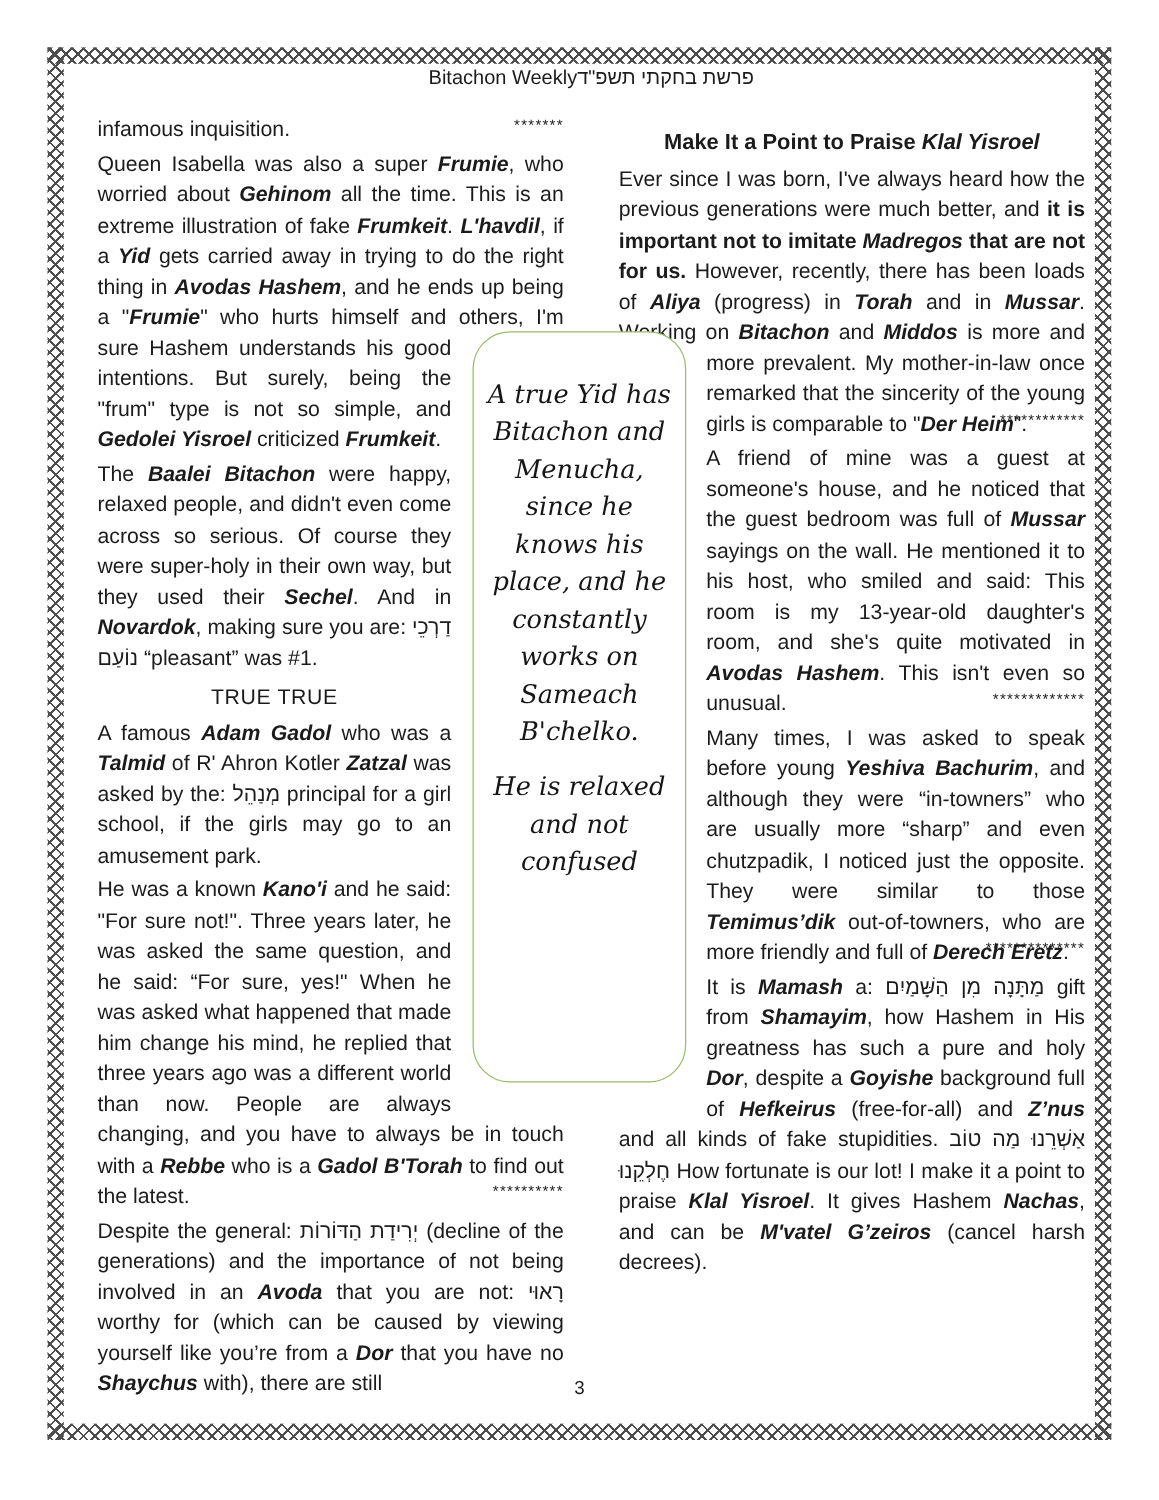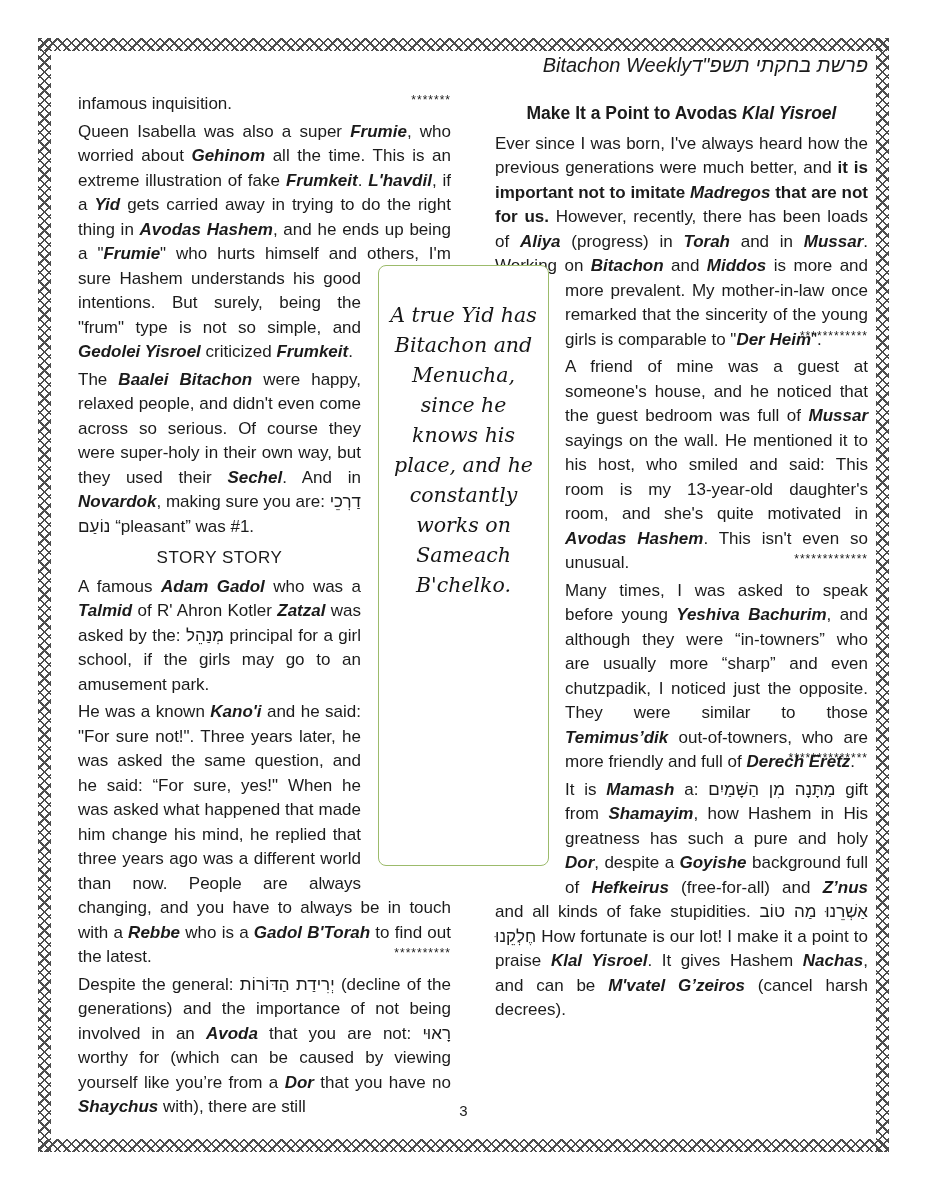--- a/index.html
+++ b/index.html
@@ -24,23 +24,22 @@
       repeating-linear-gradient(45deg, transparent 0 2px, var(--pattern) 2px 3.6px, transparent 3.6px 6.6px),
       repeating-linear-gradient(-45deg, transparent 0 2px, var(--pattern) 2px 3.6px, transparent 3.6px 6.6px);
   }
   .bx-top{left:38px;top:38px;width:851px;height:13px;}
   .bx-bottom{left:38px;top:1139px;width:851px;height:13px;}
   .bx-left{left:38px;top:38px;width:13px;height:1114px;}
   .bx-right{left:876px;top:38px;width:13px;height:1114px;}
 
   .header{
     position:absolute;left:78px;top:54px;width:790px;
-    display:flex;justify-content:flex-end;
-    font-size:20px;
-    font-style:italic;
+    display:flex;justify-content:center;
+    font-size:16px;
   }
   .header .hr{direction:rtl;unicode-bidi:embed;}
 
   .body-area{
     position:absolute;left:78px;top:92px;width:790px;height:1040px;
   }
   .cols{display:flex;gap:44px;}
   .col{width:380px;font-size:17px;line-height:24.5px;}
   .sp{visibility:hidden;}
   .sp-delay-r{float:right;width:0;height:190px;}
@@ -65,21 +64,21 @@
   .he{direction:rtl;unicode-bidi:embed;}
   .stars{
     position:absolute;right:0;bottom:4px;
     font-size:12px;letter-spacing:1px;
   }
 
   .quote-box{
     position:absolute;
     left:378px;top:265px;width:171px;height:601px;
     border:1.6px solid var(--box-border);
-    border-radius:8px;
+    border-radius:30px;
     padding:34px 10px 20px 10px;
     background:#fff;
     text-align:center;
     font-family:"DejaVu Serif",serif;
     font-style:italic;
     font-size:20.5px;line-height:30px;
     color:#161616;
   }
   .quote-box .para{
     text-align:center;
@@ -108,43 +107,44 @@
 
   <div class="body-area">
     <div class="cols">
       <div class="col">
         <div class="sp sp-delay-r"></div>
         <div class="sp sp-box-r"></div>
         <div>
             <div class="para"><span>infamous inquisition.</span><span class="stars">*******</span></div>
             <div class="para"><span>Queen Isabella was also a super </span><span class="it">Frumie</span><span>, who worried about </span><span class="it">Gehinom</span><span> all the time. This is an extreme illustration of fake </span><span class="it">Frumkeit</span><span>. </span><span class="it">L'havdil</span><span>, if a </span><span class="it">Yid</span><span> gets carried away in trying to do the right thing in </span><span class="it">Avodas Hashem</span><span>, and he ends up being a "</span><span class="it">Frumie</span><span>" who hurts himself and others, I'm sure Hashem understands his good intentions. But surely, being the "frum" type is not so simple, and </span><span class="it">Gedolei Yisroel</span><span> criticized </span><span class="it">Frumkeit</span><span>.</span><span class="stars">********</span></div>
             <div class="para"><span>The </span><span class="it">Baalei Bitachon</span><span> were happy, relaxed people, and didn't even come across so serious. Of course they were super-holy in their own way, but they used their </span><span class="it">Sechel</span><span>. And in </span><span class="it">Novardok</span><span>, making sure you are: </span><span class="he" dir="rtl">דַרְכֵי נוֹעַם</span><span> “pleasant” was #1.</span></div>
-            <div class="heading h-plain"><span>STORY STORY</span></div>
+            <div class="heading h-plain"><span>TRUE TRUE</span></div>
             <div class="para"><span>A famous </span><span class="it">Adam Gadol</span><span> who was a </span><span class="it">Talmid</span><span> of R' Ahron Kotler </span><span class="it">Zatzal</span><span> was asked by the: </span><span class="he" dir="rtl">מְנַהֵל</span><span> principal for a girl school, if the girls may go to an amusement park.</span><span class="stars">*********</span></div>
             <div class="para"><span>He was a known </span><span class="it">Kano'i</span><span> and he said: "For sure not!". Three years later, he was asked the same question, and he said: “For sure, yes!" When he was asked what happened that made him change his mind, he replied that three years ago was a different world than now. People are always changing, and you have to always be in touch with a </span><span class="it">Rebbe</span><span> who is a </span><span class="it">Gadol B'Torah</span><span> to find out the latest.</span><span class="stars">**********</span></div>
             <div class="para"><span>Despite the general: </span><span class="he" dir="rtl">יְרִידַת הַדּוֹרוֹת</span><span> (decline of the generations) and the importance of not being involved in an </span><span class="it">Avoda</span><span> that you are not: </span><span class="he" dir="rtl">רָאוּי</span><span> worthy for (which can be caused by viewing yourself like you’re from a </span><span class="it">Dor</span><span> that you have no </span><span class="it">Shaychus</span><span> with), there are still</span></div>
           </div>
       </div>
       <div class="col">
         <div class="sp sp-delay-l"></div>
         <div class="sp sp-box-l"></div>
         <div>
-            <div class="heading h-bold"><span class="bd">Make It a Point to Avodas </span><span class="bdi">Klal Yisroel</span></div>
+            <div class="heading h-bold"><span class="bd">Make It a Point to Praise </span><span class="bdi">Klal Yisroel</span></div>
             <div class="para"><span>Ever since I was born, I've always heard how the previous generations were much better, and </span><span class="bd">it is important not to imitate </span><span class="bdi">Madregos</span><span class="bd"> that are not for us.</span><span> However, recently, there has been loads of </span><span class="it">Aliya</span><span> (progress) in </span><span class="it">Torah</span><span> and in </span><span class="it">Mussar</span><span>. Working on </span><span class="it">Bitachon</span><span> and </span><span class="it">Middos</span><span> is more and more prevalent. My mother-in-law once remarked that the sincerity of the young girls is comparable to "</span><span class="it">Der Heim</span><span>".</span><span class="stars">************</span></div>
             <div class="para"><span>A friend of mine was a guest at someone's house, and he noticed that the guest bedroom was full of </span><span class="it">Mussar</span><span> sayings on the wall. He mentioned it to his host, who smiled and said: This room is my 13-year-old daughter's room, and she's quite motivated in </span><span class="it">Avodas Hashem</span><span>. This isn't even so unusual.</span><span class="stars">*************</span></div>
             <div class="para"><span>Many times, I was asked to speak before young </span><span class="it">Yeshiva Bachurim</span><span>, and although they were “in-towners” who are usually more “sharp” and even chutzpadik, I noticed just the opposite. They were similar to those </span><span class="it">Temimus’dik</span><span> out-of-towners, who are more friendly and full of </span><span class="it">Derech Eretz</span><span>.</span><span class="stars">**************</span></div>
             <div class="para"><span>It is </span><span class="it">Mamash</span><span> a: </span><span class="he" dir="rtl">מַתָּנָה מִן הַשָּׁמַיִם</span><span> gift from </span><span class="it">Shamayim</span><span>, how Hashem in His greatness has such a pure and holy </span><span class="it">Dor</span><span>, despite a </span><span class="it">Goyishe</span><span> background full of </span><span class="it">Hefkeirus</span><span> (free-for-all) and </span><span class="it">Z’nus</span><span> and all kinds of fake stupidities. </span><span class="he" dir="rtl">אַשְׁרֵנוּ מַה טוֹב חֶלְקֵנוּ</span><span> How fortunate is our lot! I make it a point to praise </span><span class="it">Klal Yisroel</span><span>. It gives Hashem </span><span class="it">Nachas</span><span>, and can be </span><span class="it">M'vatel G’zeiros</span><span> (cancel harsh decrees).</span></div>
           </div>
       </div>
     </div>
   </div>
 
   <div class="quote-box">
     <div>
         <div class="para"><span>A true Yid has Bitachon and Menucha, since he knows his place, and he constantly works on Sameach B'chelko.</span></div>
+        <div class="para"><span>He is relaxed and not confused</span></div>
       </div>
   </div>
 
   <div class="footer">
     <span>3</span>
   </div>
 
 </div>
 
 </body></html>

